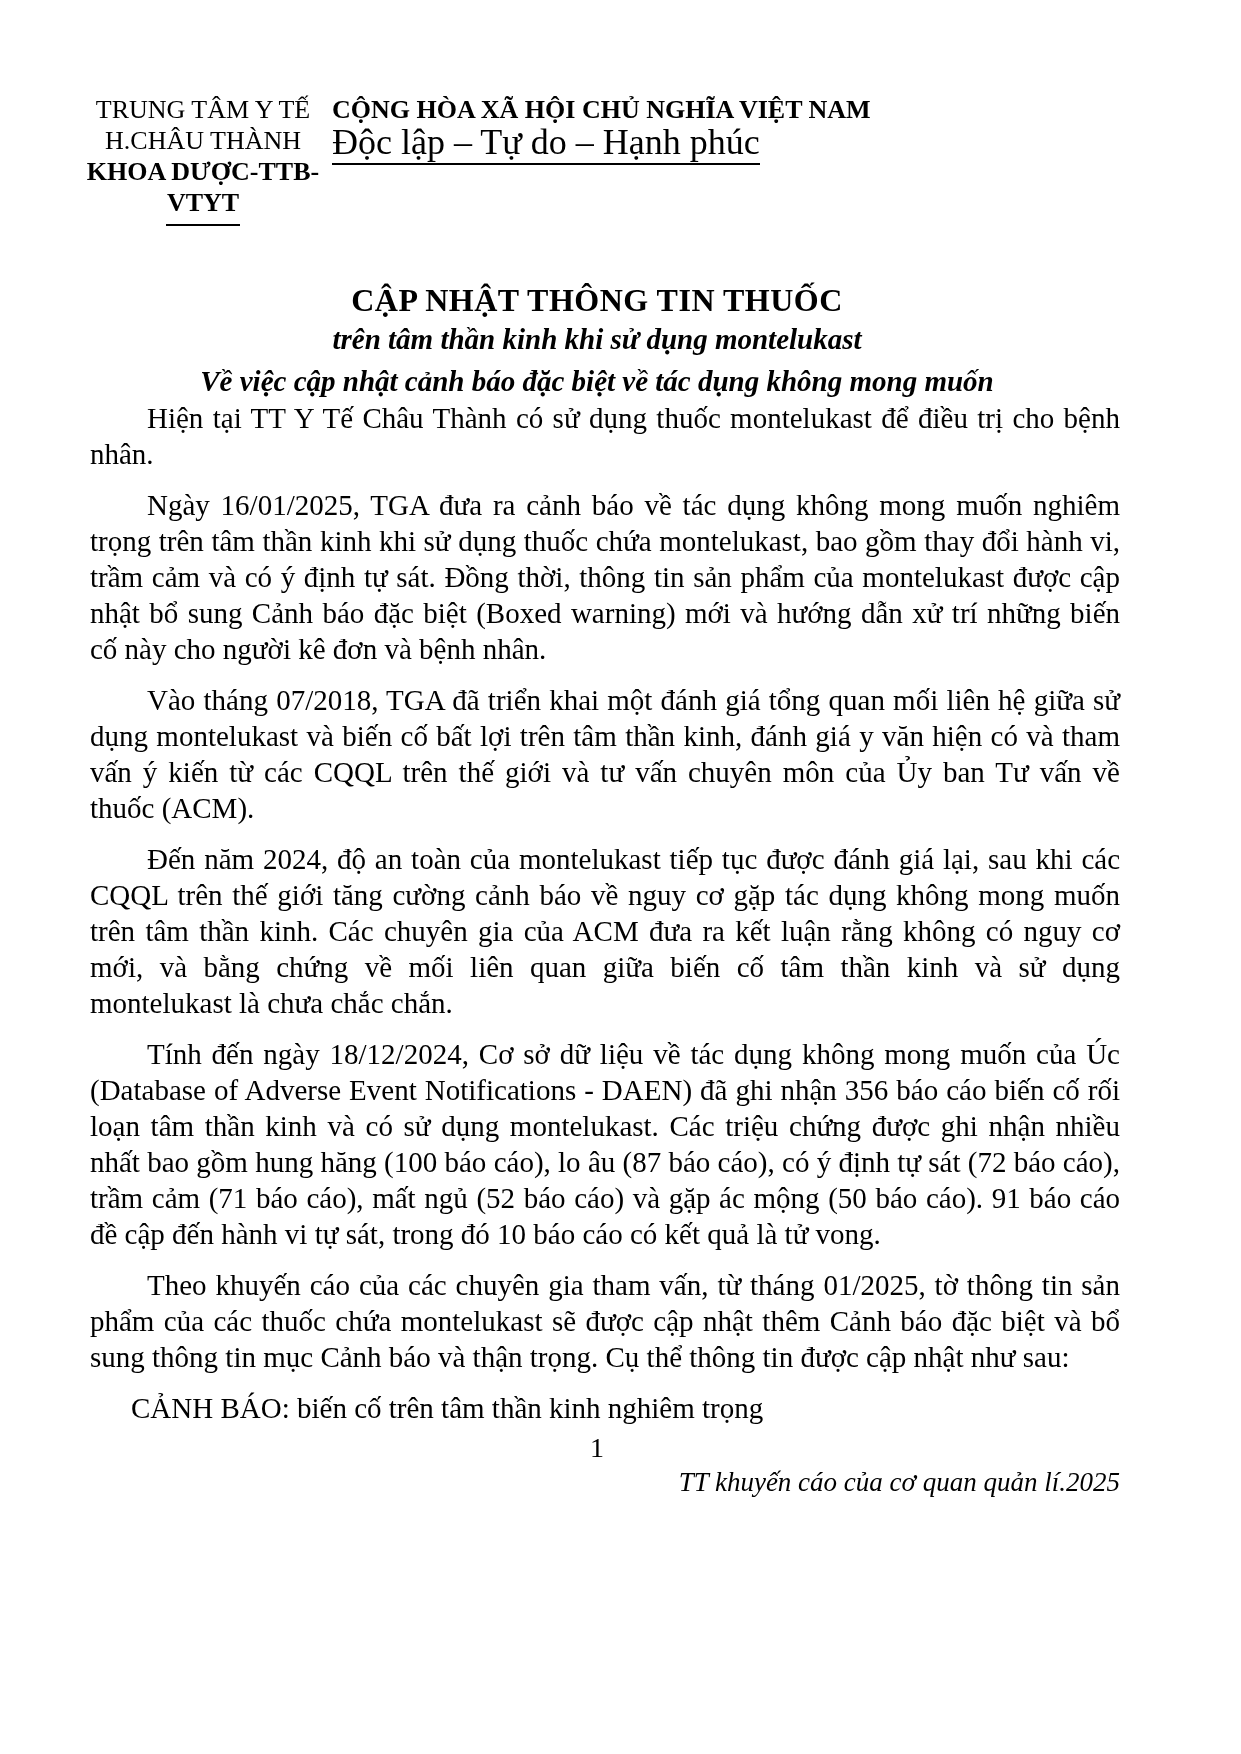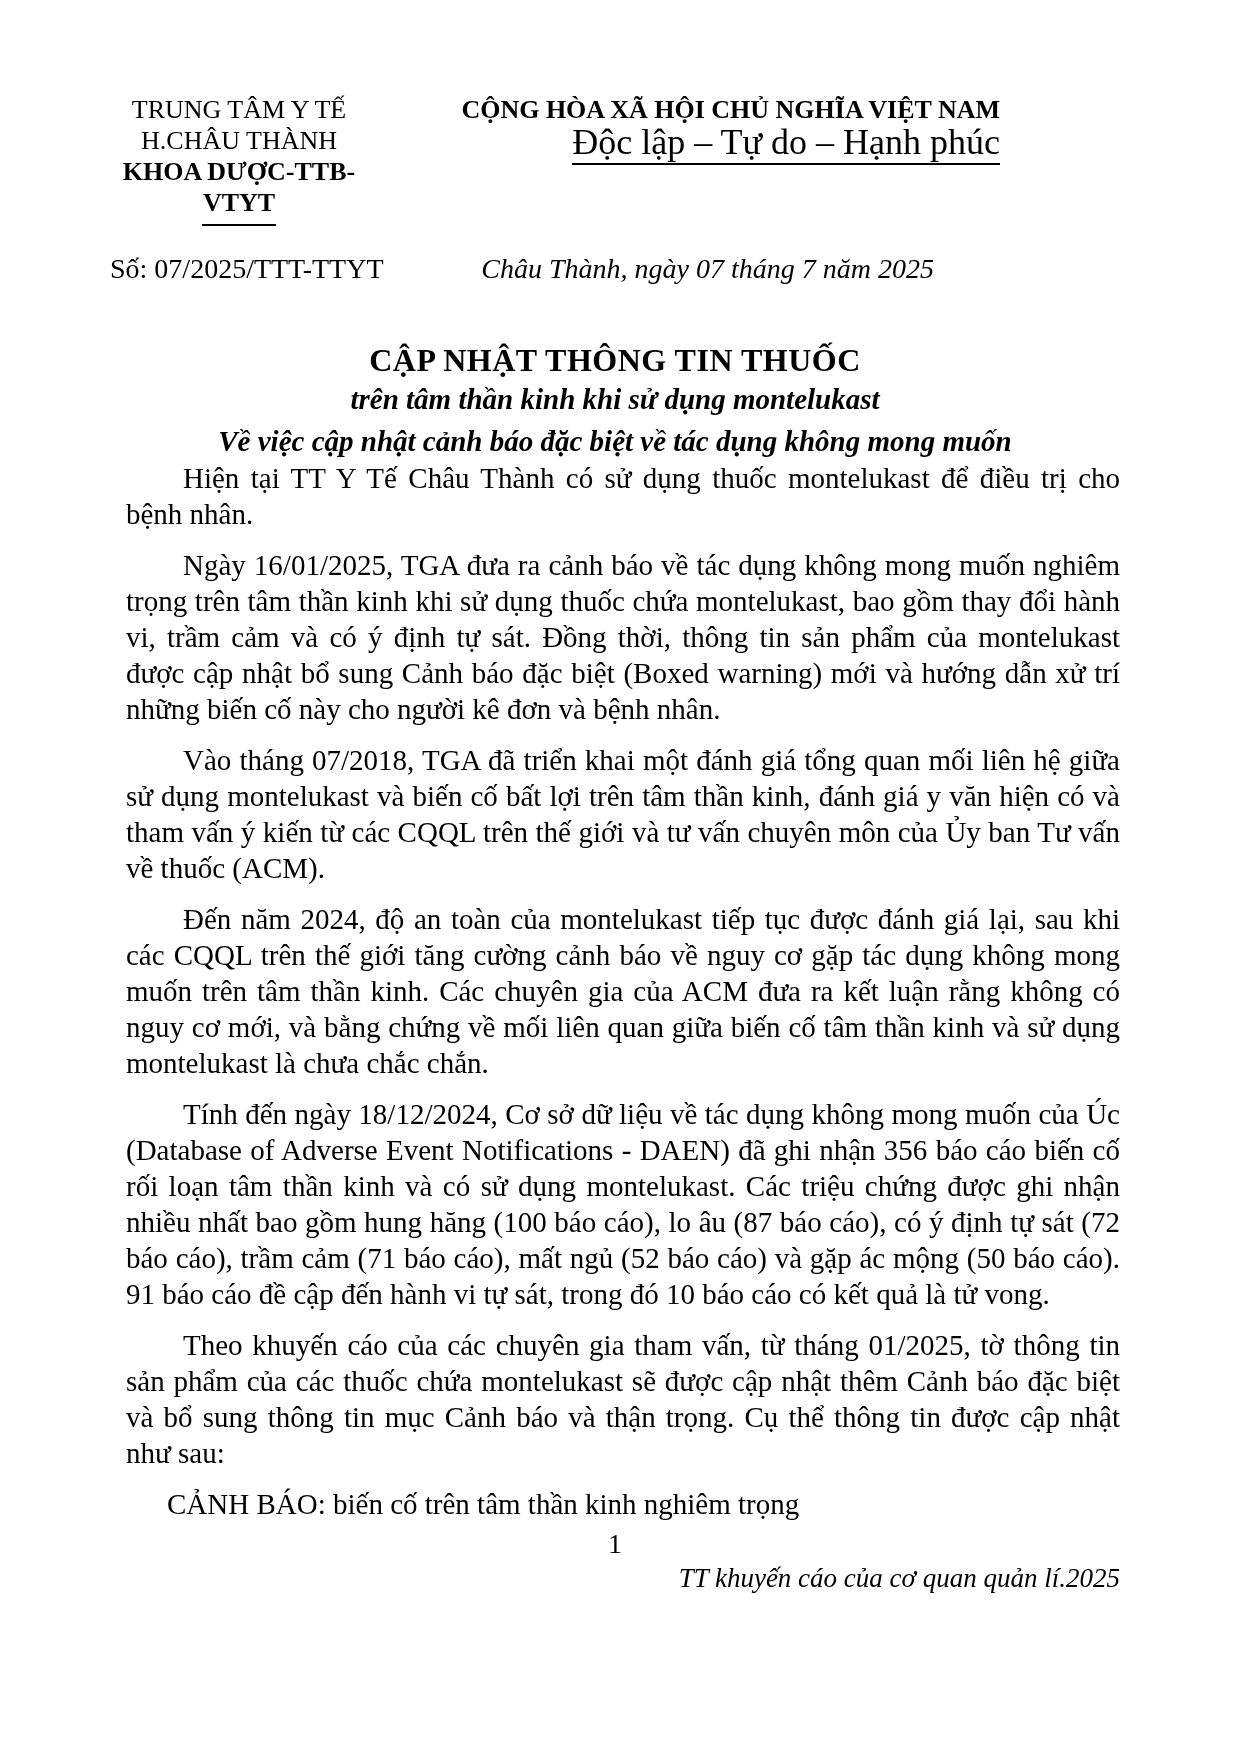--- a/index.html
+++ b/index.html
@@ -5,21 +5,21 @@
   html, body { margin: 0; padding: 0; background: #e8e8e8; }
   .page {
     width: 1241px;
     height: 1754px;
     box-sizing: border-box;
     background: #ffffff;
     color: #000000;
     font-family: "Liberation Serif", "DejaVu Serif", serif;
     font-size: 29px;
     line-height: 36px;
-    padding: 94px 121px 0 110px;
+    padding: 94px 121px 0 74px;
     position: relative;
     overflow: hidden;
     margin: 0 auto;
   }
 
   
   .header { display: flex; align-items: flex-start; }
   .header-left {
     width: 258px;
     text-align: center;
@@ -29,21 +29,21 @@
   }
   .org-line3 { font-weight: bold; }
   .org-divider {
     width: 74px;
     border-top: 2px solid #000;
     margin: 6px auto 0;
     height: 0;
   }
   .header-right {
     width: 632px;
-    text-align: right;
+    text-align: left;
     flex: none;
   }
   .nat-line1 { font-weight: bold; font-size: 26px; line-height: 31px; }
   .nat-line2 { font-size: 36px; line-height: 33px; margin-top: 1px; }
   .motto-underline {
     display: inline-block;
     border-bottom: 2px solid #000;
     padding-bottom: 4px;
   }
 
@@ -115,24 +115,20 @@
       <div class="org-divider"></div>
     </div>
     <div class="header-right">
       <div class="nat-line1">CỘNG HÒA XÃ HỘI CHỦ NGHĨA VIỆT NAM</div>
       <div class="nat-line2">
         <span class="motto-underline">Độc lập – Tự do – Hạnh phúc</span>
       </div>
     </div>
   </div>
 
-  <div class="docnum-row">
-    <div>Số: 07/2025/TTT-TTYT</div>
-    <div class="place-date">Châu Thành, ngày 07 tháng 7 năm 2025</div>
-  </div>
 
   <div class="doc-title">CẬP NHẬT THÔNG TIN THUỐC</div>
   <div class="doc-subtitle">trên tâm thần kinh khi sử dụng montelukast</div>
   <div class="doc-subtitle first">Về việc cập nhật cảnh báo đặc biệt về tác dụng không mong muốn</div>
 
 
   <p class="para">Hiện tại TT Y Tế Châu Thành có sử dụng thuốc montelukast để điều trị cho bệnh nhân.</p>
   <p class="para">Ngày 16/01/2025, TGA đưa ra cảnh báo về tác dụng không mong muốn nghiêm trọng trên tâm thần kinh khi sử dụng thuốc chứa montelukast, bao gồm thay đổi hành vi, trầm cảm và có ý định tự sát. Đồng thời, thông tin sản phẩm của montelukast được cập nhật bổ sung Cảnh báo đặc biệt (Boxed warning) mới và hướng dẫn xử trí những biến cố này cho người kê đơn và bệnh nhân.</p>
   <p class="para">Vào tháng 07/2018, TGA đã triển khai một đánh giá tổng quan mối liên hệ giữa sử dụng montelukast và biến cố bất lợi trên tâm thần kinh, đánh giá y văn hiện có và tham vấn ý kiến từ các CQQL trên thế giới và tư vấn chuyên môn của Ủy ban Tư vấn về thuốc (ACM).</p>
   <p class="para">Đến năm 2024, độ an toàn của montelukast tiếp tục được đánh giá lại, sau khi các CQQL trên thế giới tăng cường cảnh báo về nguy cơ gặp tác dụng không mong muốn trên tâm thần kinh. Các chuyên gia của ACM đưa ra kết luận rằng không có nguy cơ mới, và bằng chứng về mối liên quan giữa biến cố tâm thần kinh và sử dụng montelukast là chưa chắc chắn.</p>

